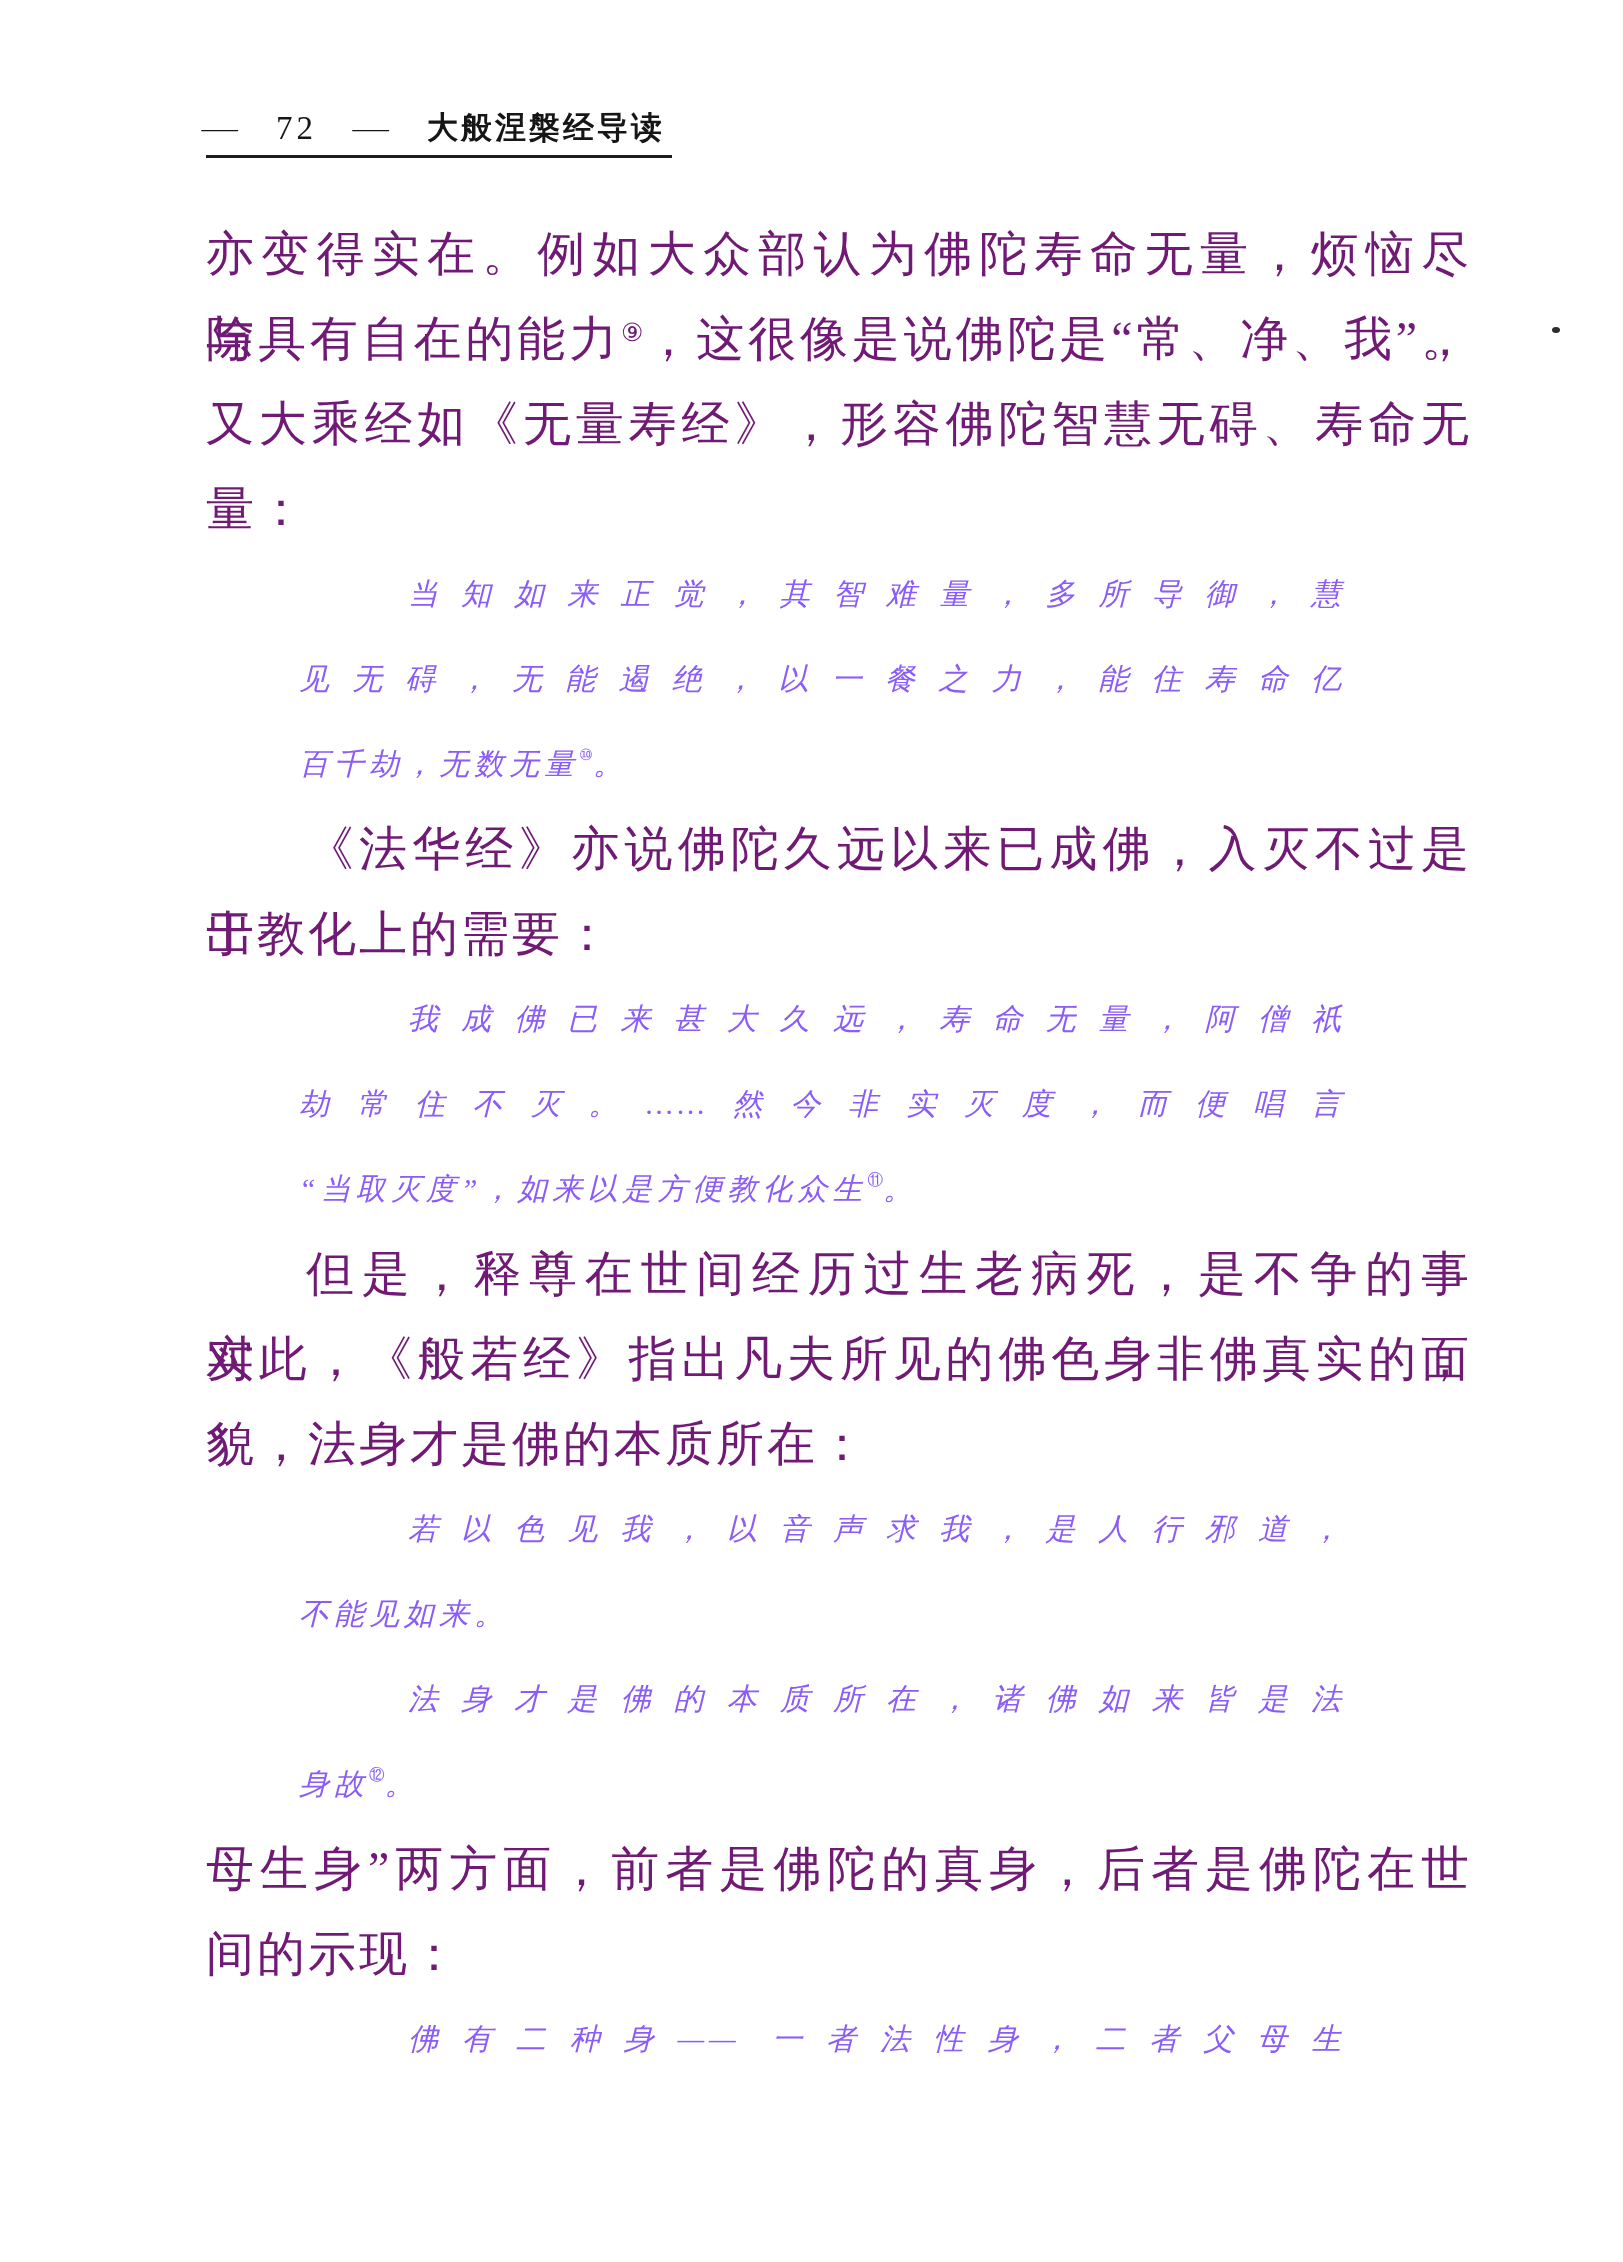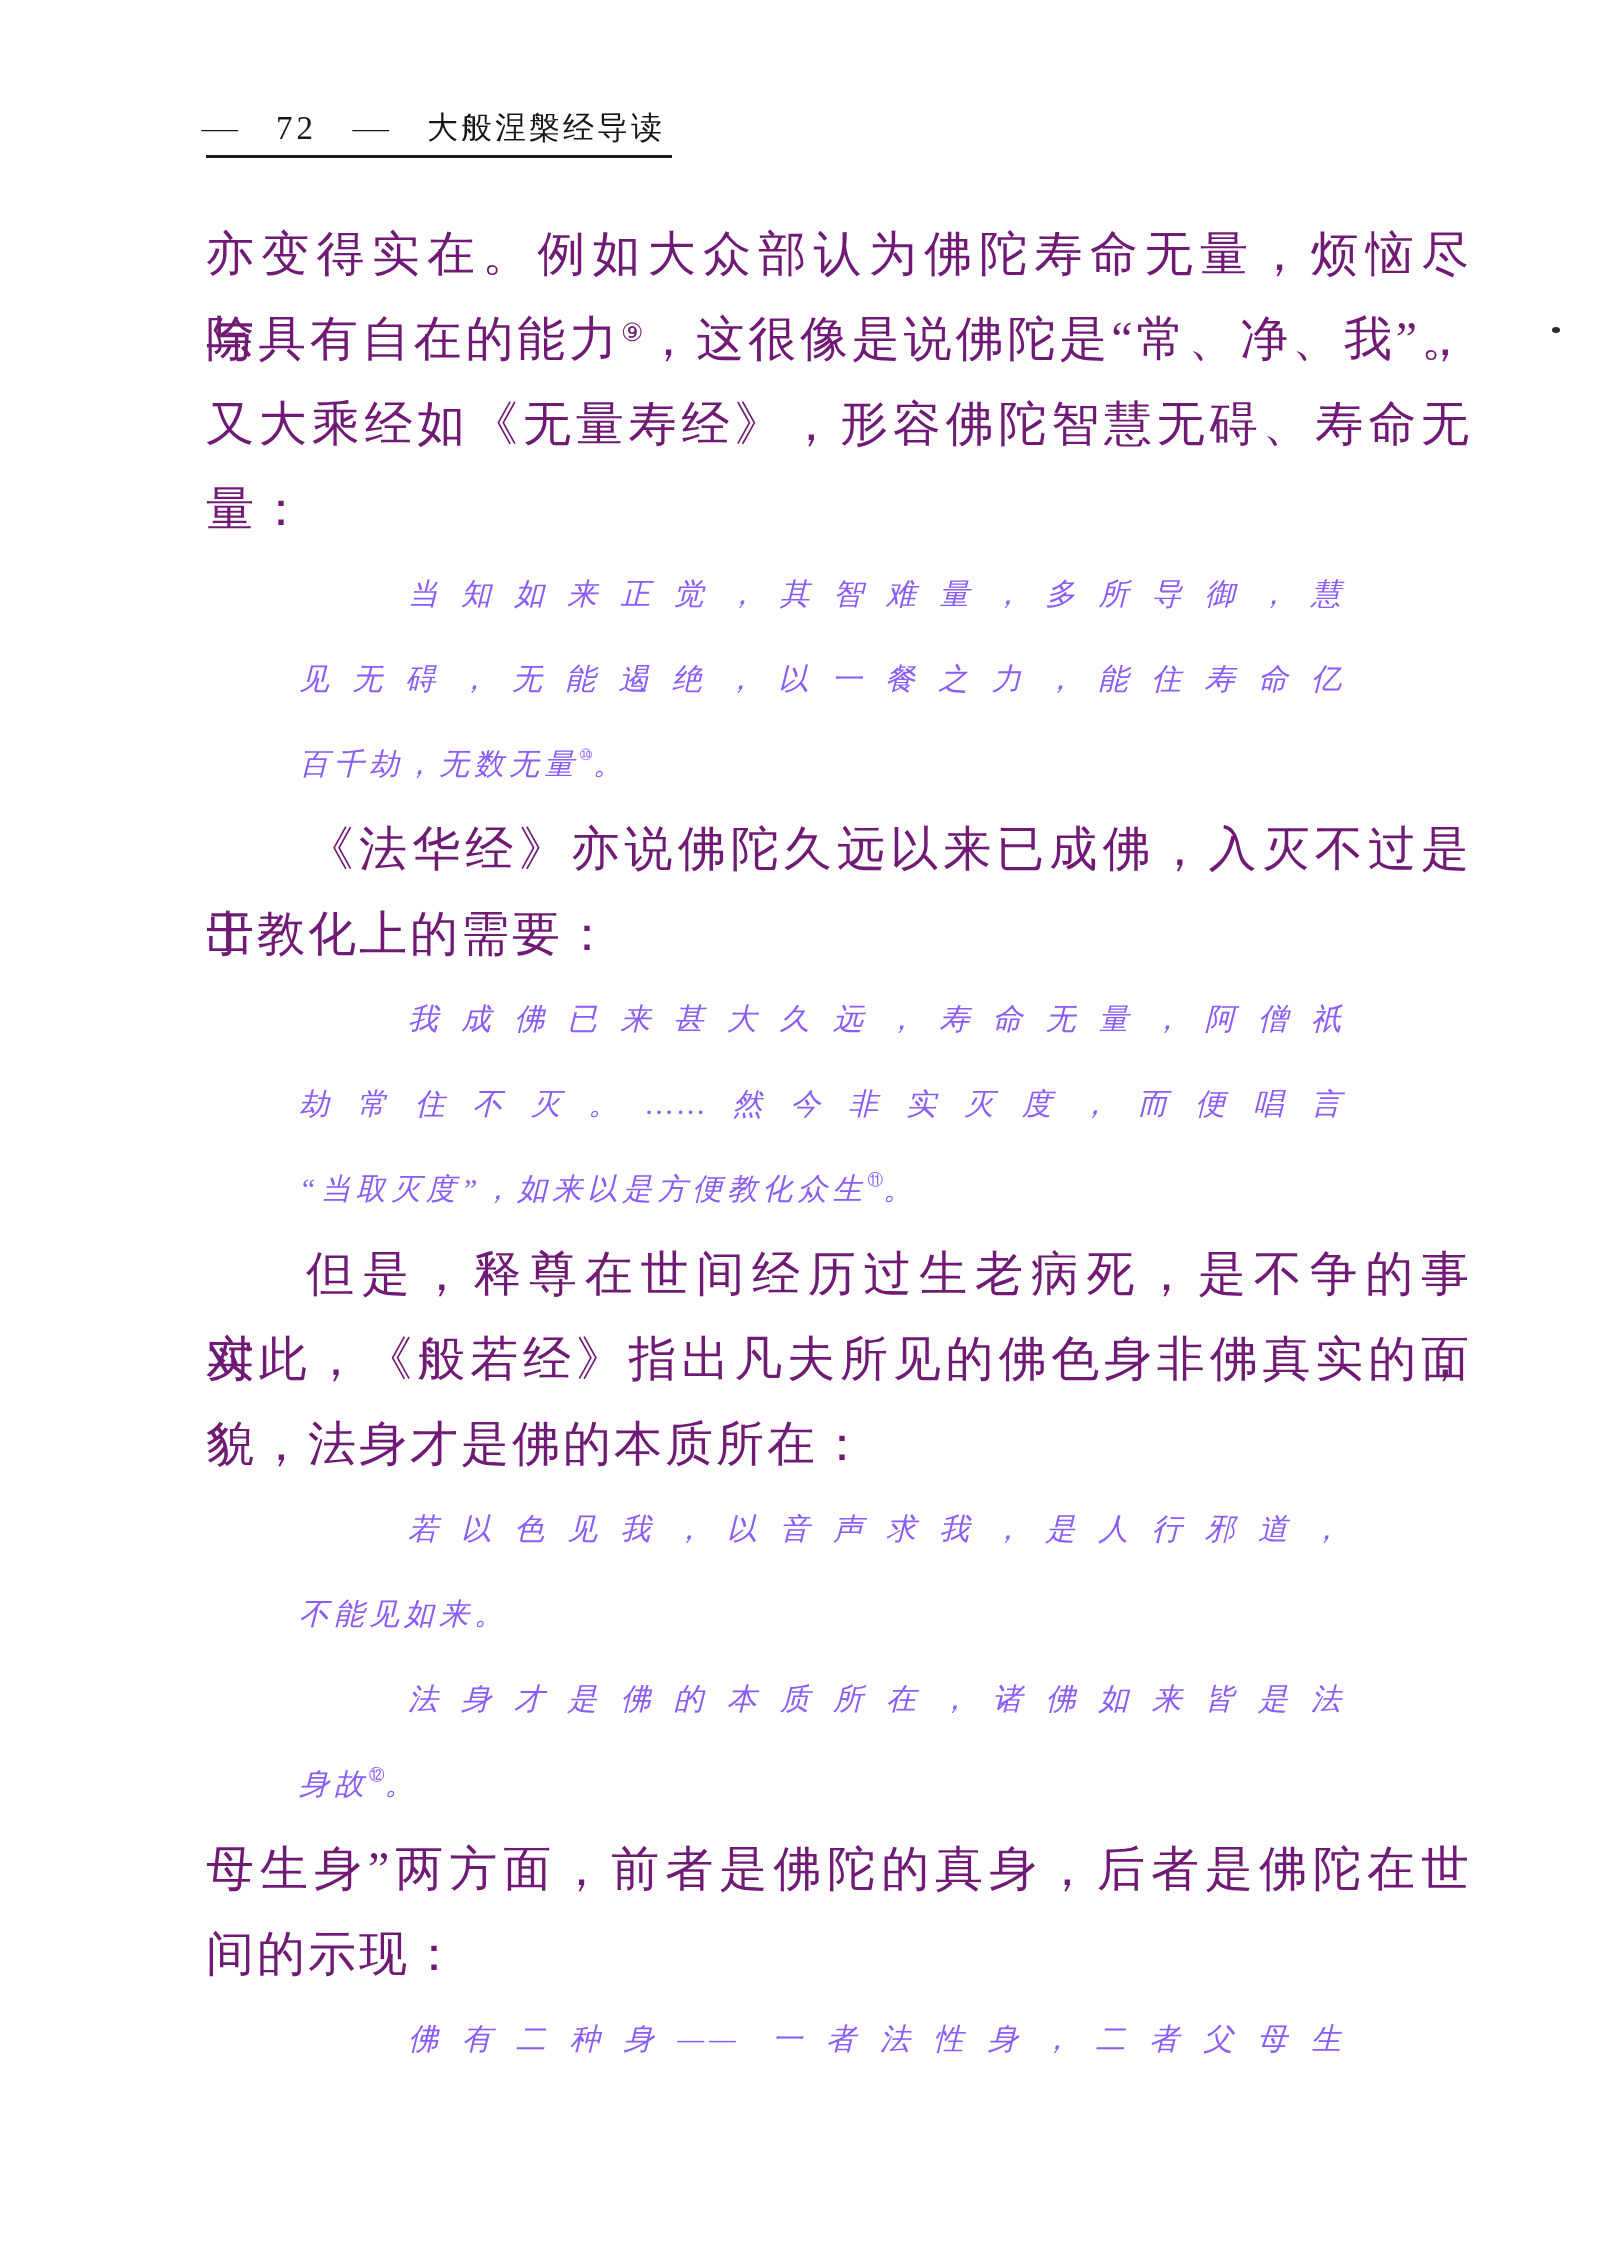--- a/index.html
+++ b/index.html
@@ -24,21 +24,21 @@
     display: flex;
     align-items: center;
     gap: 40px;
     font-size: 31px;
     letter-spacing: 2px;
     color: #161616;
     white-space: nowrap;
   }
   .running-header .dash { font-size: 28px; transform: scaleX(1.3); }
   .running-header .pageno { font-size: 33px; letter-spacing: 4px; }
-  .running-header .booktitle { font-size: 31px; letter-spacing: 3px; font-weight: 400; }
+  .running-header .booktitle { font-size: 31px; letter-spacing: 3px; font-weight: 700; }
   .header-rule {
     position: absolute;
     left: 206px;
     top: 155px;
     width: 466px;
     height: 3px;
     background: #1c1c1c;
   }
 
   

